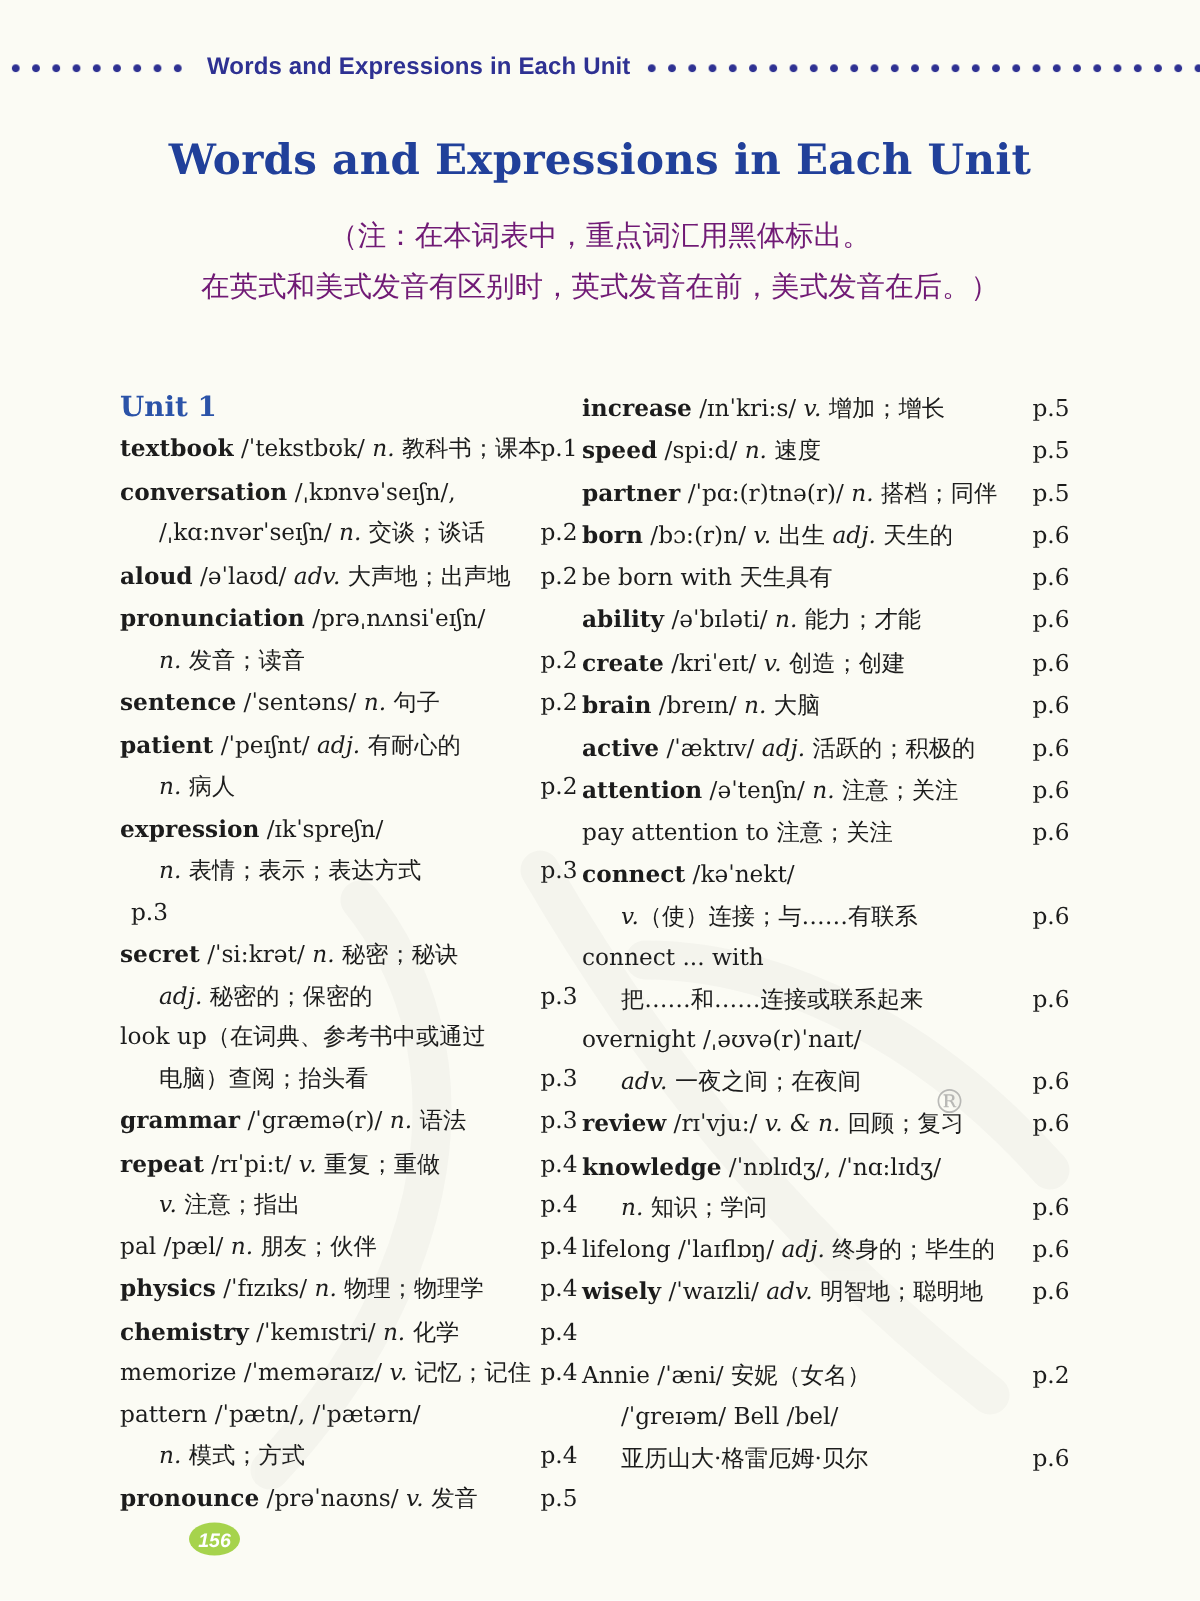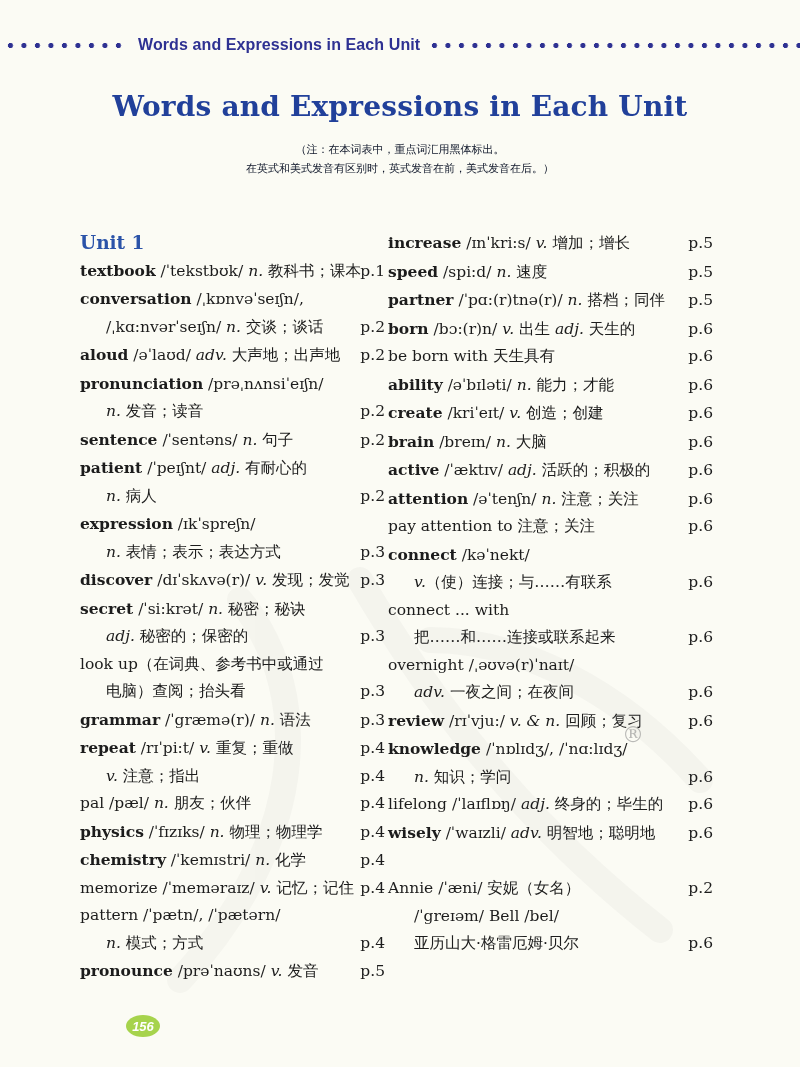--- a/index.html
+++ b/index.html
@@ -36,21 +36,21 @@
   }
   
   h1.title{
     margin:0;text-align:center;
     font-size:28px;font-weight:700;color:var(--title_blue);
     letter-spacing:.2px;line-height:1.2;
   }
   
   .note{
     margin:16px 0 0 0;text-align:center;
-    font-size:11px;line-height:1.8;color:#0f172a;
+    font-size:19px;line-height:1.8;color:#701a75;
   }
   
   .columns{
     margin:50px 0 0 80px;width:635px;
     display:grid;grid-template-columns:305px 325px;column-gap:3px;
     font-size:15.5px;
   }
   .unit{
     font-weight:700;font-size:18.5px;color:var(--unit_blue);
     line-height:27.5px;
@@ -163,21 +163,20 @@
               <span class="txt"><span class="seg-b">expression</span><span class="seg-n"> /ɪkˈspreʃn/</span></span>
               <span class="pg"></span>
             </div>
             <div class="line indent">
               <span class="txt"><span class="seg-i">n.</span><span class="seg-n"> 表情；表示；表达方式</span></span>
               <span class="pg">p.3</span>
             </div>
           </div>
           <div class="entry">
             <div class="line">
-              <span class="txt"><span class="seg-b">discover</span><span class="seg-n"> /dɪˈskʌvə(r)/ </span><span class="seg-i">v.</span><span class="seg-n"> 发现；发觉</span></span>
               <span class="pg">p.3</span>
             </div>
           </div>
           <div class="entry">
             <div class="line">
               <span class="txt"><span class="seg-b">secret</span><span class="seg-n"> /ˈsi:krət/ </span><span class="seg-i">n.</span><span class="seg-n"> 秘密；秘诀</span></span>
               <span class="pg"></span>
             </div>
             <div class="line indent">
               <span class="txt"><span class="seg-i">adj.</span><span class="seg-n"> 秘密的；保密的</span></span>

